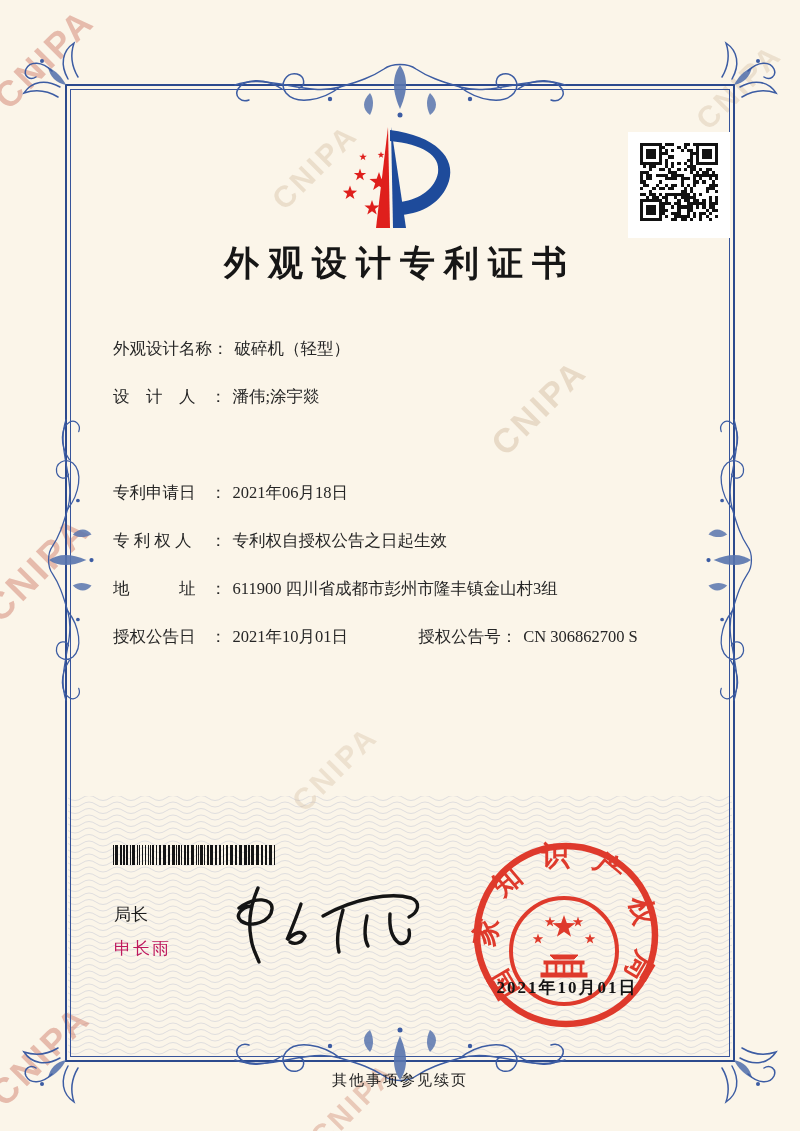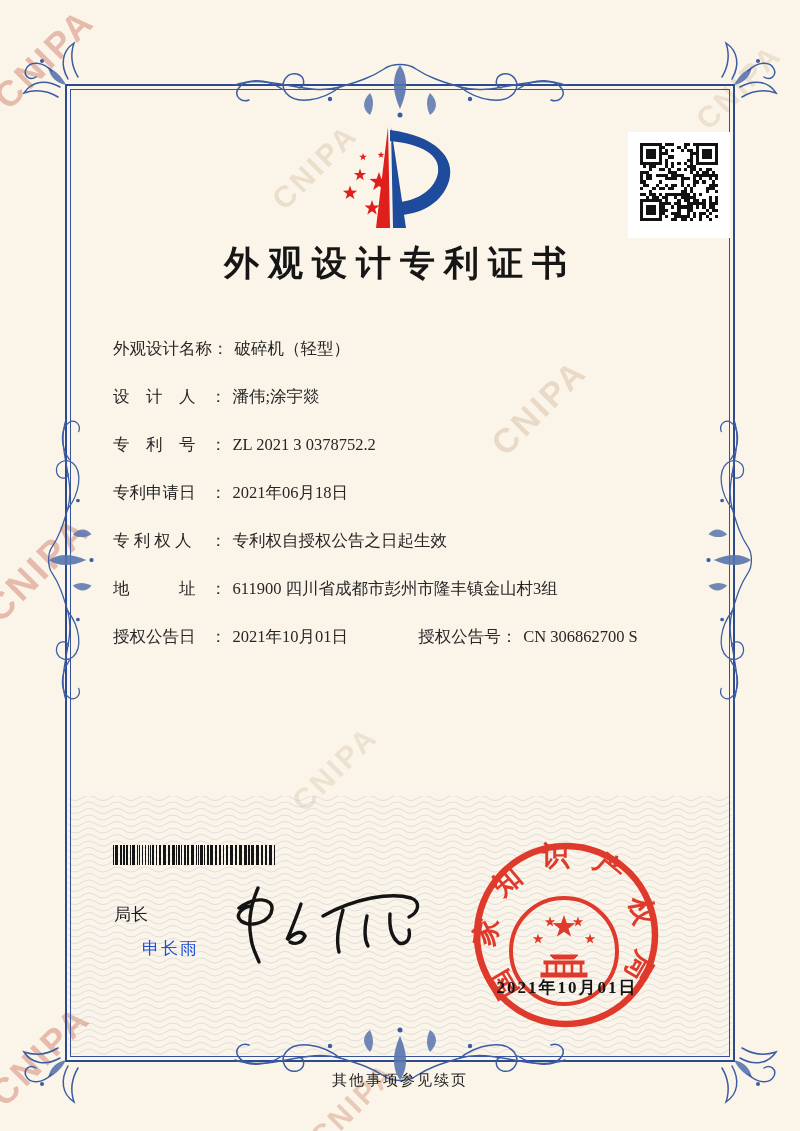--- a/index.html
+++ b/index.html
@@ -29,21 +29,21 @@
   .flabel{display:inline-block;min-width:97px;}
   .fvalue{margin-left:6px;}
   .fpair2{margin-left:66px;}
   .paras{position:absolute;left:100px;top:658px;width:604px;font-size:16.5px;
          line-height:28px;text-align:justify;color:#262626;}
   .paras p{margin:0;text-indent:2em;}
   .barcode{position:absolute;left:113px;top:845px;width:208px;height:20px;
            display:flex;align-items:stretch;overflow:hidden;}
   .barcode div{height:100%;}
   .signer-title{position:absolute;left:114px;top:903px;font-size:17px;color:#1d1d1d;}
-  .signer-name{position:absolute;left:114px;top:937px;font-size:17px;color:#1d4ed8;letter-spacing:2px;margin-left:28px;}
+  .signer-name{position:absolute;left:114px;top:937px;font-size:17px;color:#be185d;letter-spacing:2px;}
   .signature{position:absolute;left:225px;top:878px;}
   .seal{position:absolute;left:461px;top:830px;}
   .seal-date{position:absolute;left:462px;top:976px;width:210px;text-align:center;
              font-size:17px;letter-spacing:2px;color:#141414;font-weight:bold;}
   .page-info{position:absolute;left:0;top:1028px;width:800px;text-align:center;
              font-size:14px;letter-spacing:2px;color:#2a2a2a;}
   .footer-note{position:absolute;left:0;top:1071px;width:800px;text-align:center;
                font-size:15px;letter-spacing:2px;color:#222;}
 </style>
 </head>
@@ -788,23 +788,20 @@
     </svg>
 
     <div class="title">外观设计专利证书</div>
 
     <div class="frow" style="top:338px">
       <span class="flabel">外观设计名称</span><span>：</span><span class="fvalue">破碎机（轻型）</span>
     </div>
     <div class="frow" style="top:386px">
       <span class="flabel">设　计　人</span><span>：</span><span class="fvalue">潘伟;涂宇燚</span>
     </div>
-    <div class="frow" style="top:434px">
-      <span class="flabel">专　利　号</span><span>：</span><span class="fvalue">ZL 2021 3 0378752.2</span>
-    </div>
     <div class="frow" style="top:482px">
       <span class="flabel">专利申请日</span><span>：</span><span class="fvalue">2021年06月18日</span>
     </div>
     <div class="frow" style="top:530px">
       <span class="flabel">专 利 权 人</span><span>：</span><span class="fvalue">专利权自授权公告之日起生效</span>
     </div>
     <div class="frow" style="top:578px">
       <span class="flabel">地　　　址</span><span>：</span><span class="fvalue">611900 四川省成都市彭州市隆丰镇金山村3组</span>
     </div>
     <div class="frow" style="top:626px">

